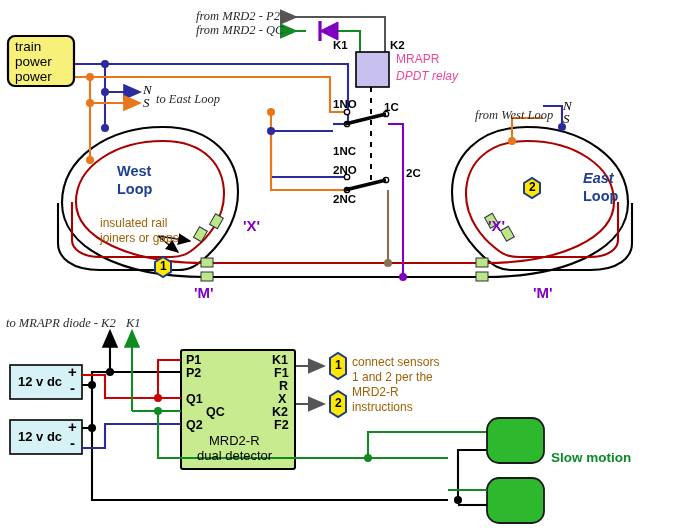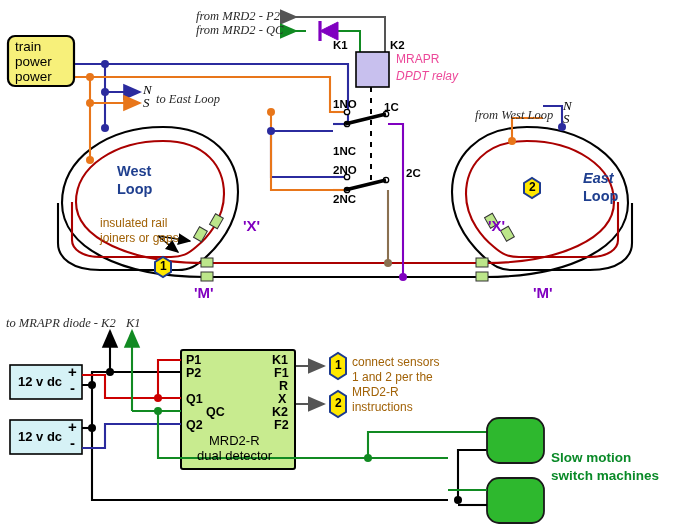--- a/index.html
+++ b/index.html
@@ -339,15 +339,14 @@
 
 <div class="lbl" style="left:335px;top:359px;font-size:12px;font-weight:bold;color:#000;">1</div>
 <div class="lbl" style="left:335px;top:397px;font-size:12px;font-weight:bold;color:#000;">2</div>
 
 <div class="lbl note" style="left:352px;top:355px;">connect sensors</div>
 <div class="lbl note" style="left:352px;top:370px;">1 and 2 per the</div>
 <div class="lbl note" style="left:352px;top:385px;">MRD2-R</div>
 <div class="lbl note" style="left:352px;top:400px;">instructions</div>
 
 <div class="lbl grn" style="left:551px;top:450px;">Slow motion</div>
-<div class="lbl grn" style="left:551px;top:468px;">switch machines</div>
 
 </div>
 
 </body></html>

